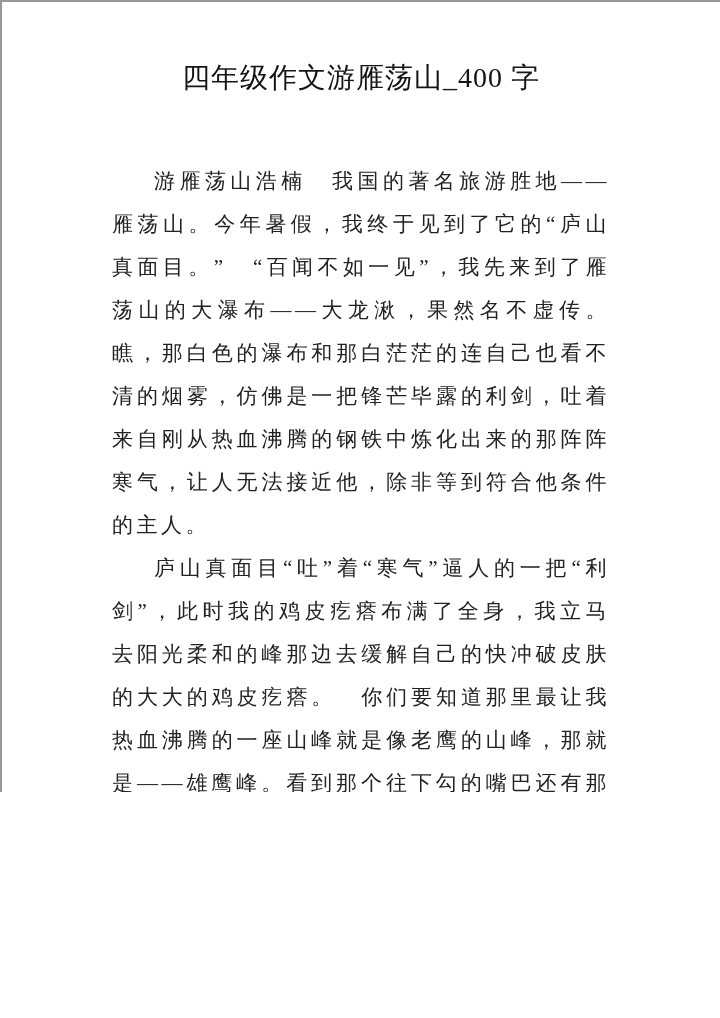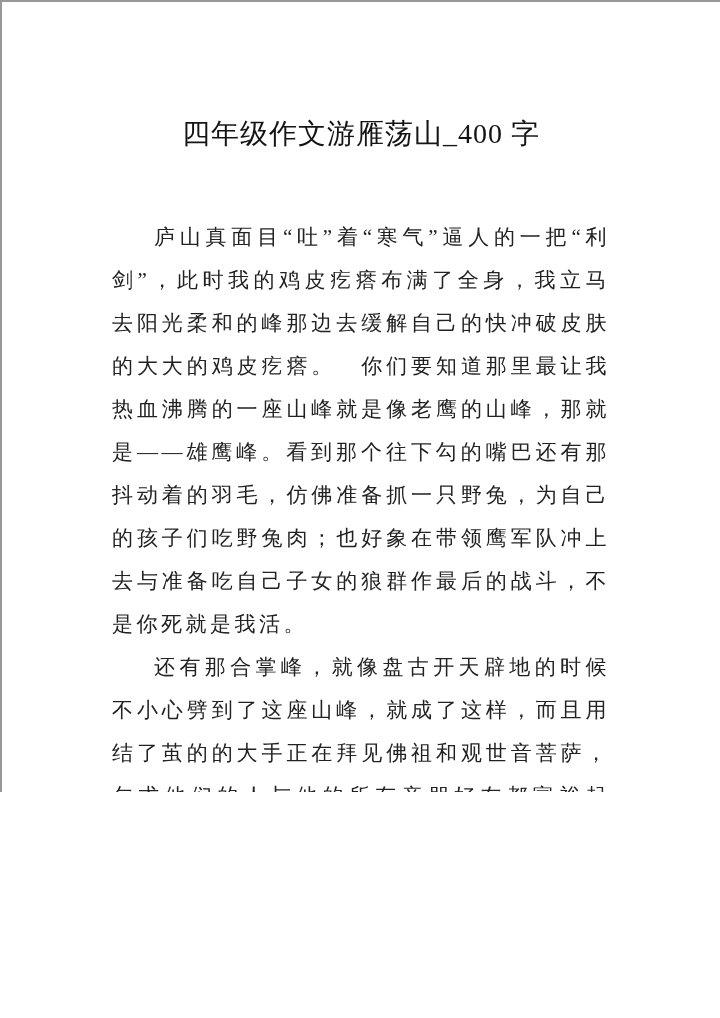--- a/index.html
+++ b/index.html
@@ -7,21 +7,21 @@
     padding: 0;
     background: #ffffff;
   }
   .page {
     box-sizing: border-box;
     width: 720px;
     height: 792px;
     background: #ffffff;
     border-top: 2px solid #989898;
     border-left: 2px solid #989898;
-    padding: 112px 110px 0 110px;
+    padding: 56px 110px 0 110px;
     overflow: hidden;
     font-family: "Liberation Serif", "DejaVu Serif", serif;
     color: #1b1b1b;
   }
   .doc-title {
     margin: 0 0 62px 0;
     font-size: 28px;
     font-weight: normal;
     line-height: 40px;
     text-align: center;
@@ -38,16 +38,17 @@
     text-indent: 2em;
     color: #222222;
   }
 </style>
 </head>
 <body>
 
 <div class="page">
   <h1 class="doc-title">四年级作文游雁荡山_400 字</h1>
   <div class="doc-body">
+    <p>游雁荡山浩楠　我国的著名旅游胜地——雁荡山。今年暑假，我终于见到了它的“庐山真面目。”　“百闻不如一见”，我先来到了雁荡山的大瀑布——大龙湫，果然名不虚传。瞧，那白色的瀑布和那白茫茫的连自己也看不清的烟雾，仿佛是一把锋芒毕露的利剑，吐着来自刚从热血沸腾的钢铁中炼化出来的那阵阵寒气，让人无法接近他，除非等到符合他条件的主人。</p>
     <p>庐山真面目“吐”着“寒气”逼人的一把“利剑”，此时我的鸡皮疙瘩布满了全身，我立马去阳光柔和的峰那边去缓解自己的快冲破皮肤的大大的鸡皮疙瘩。　你们要知道那里最让我热血沸腾的一座山峰就是像老鹰的山峰，那就是——雄鹰峰。看到那个往下勾的嘴巴还有那抖动着的羽毛，仿佛准备抓一只野兔，为自己的孩子们吃野兔肉；也好象在带领鹰军队冲上去与准备吃自己子女的狼群作最后的战斗，不是你死就是我活。</p>
     <p>还有那合掌峰，就像盘古开天辟地的时候不小心劈到了这座山峰，就成了这样，而且用结了茧的的大手正在拜见佛祖和观世音菩萨，乞求他们的人与他的所有亲朋好友都富裕起来。</p>
   </div>
 </div>
 
 </body></html>

